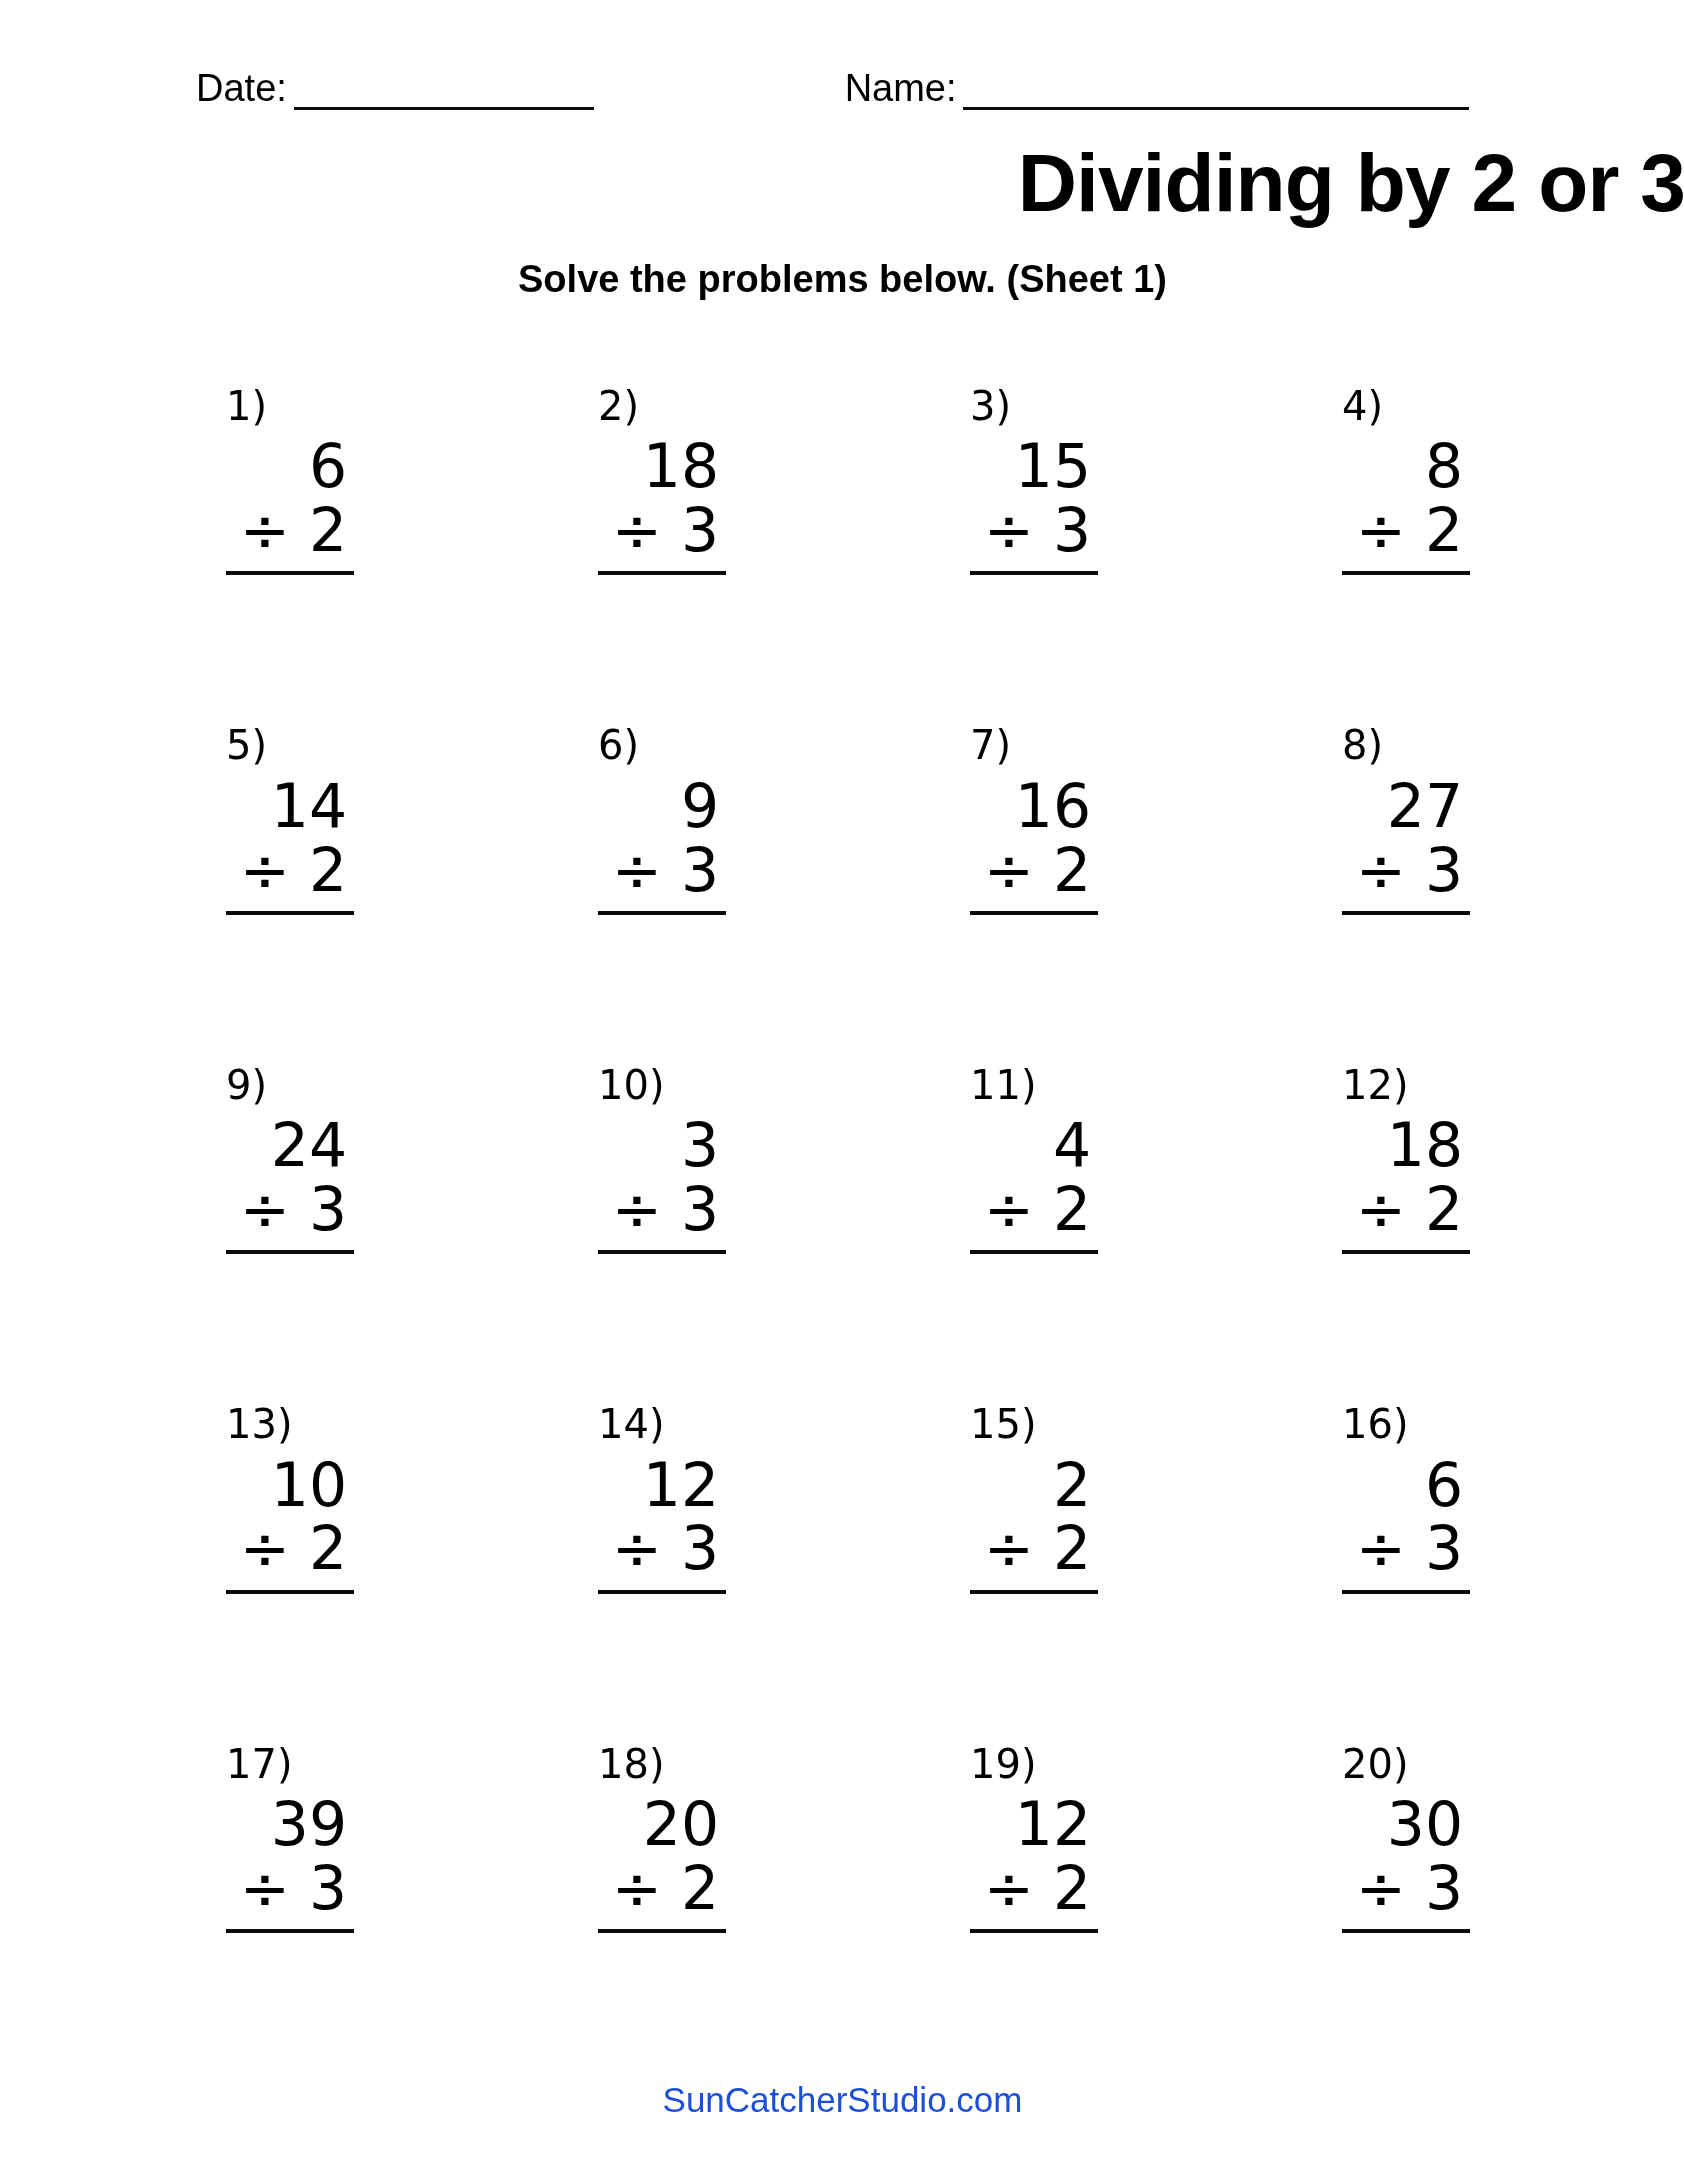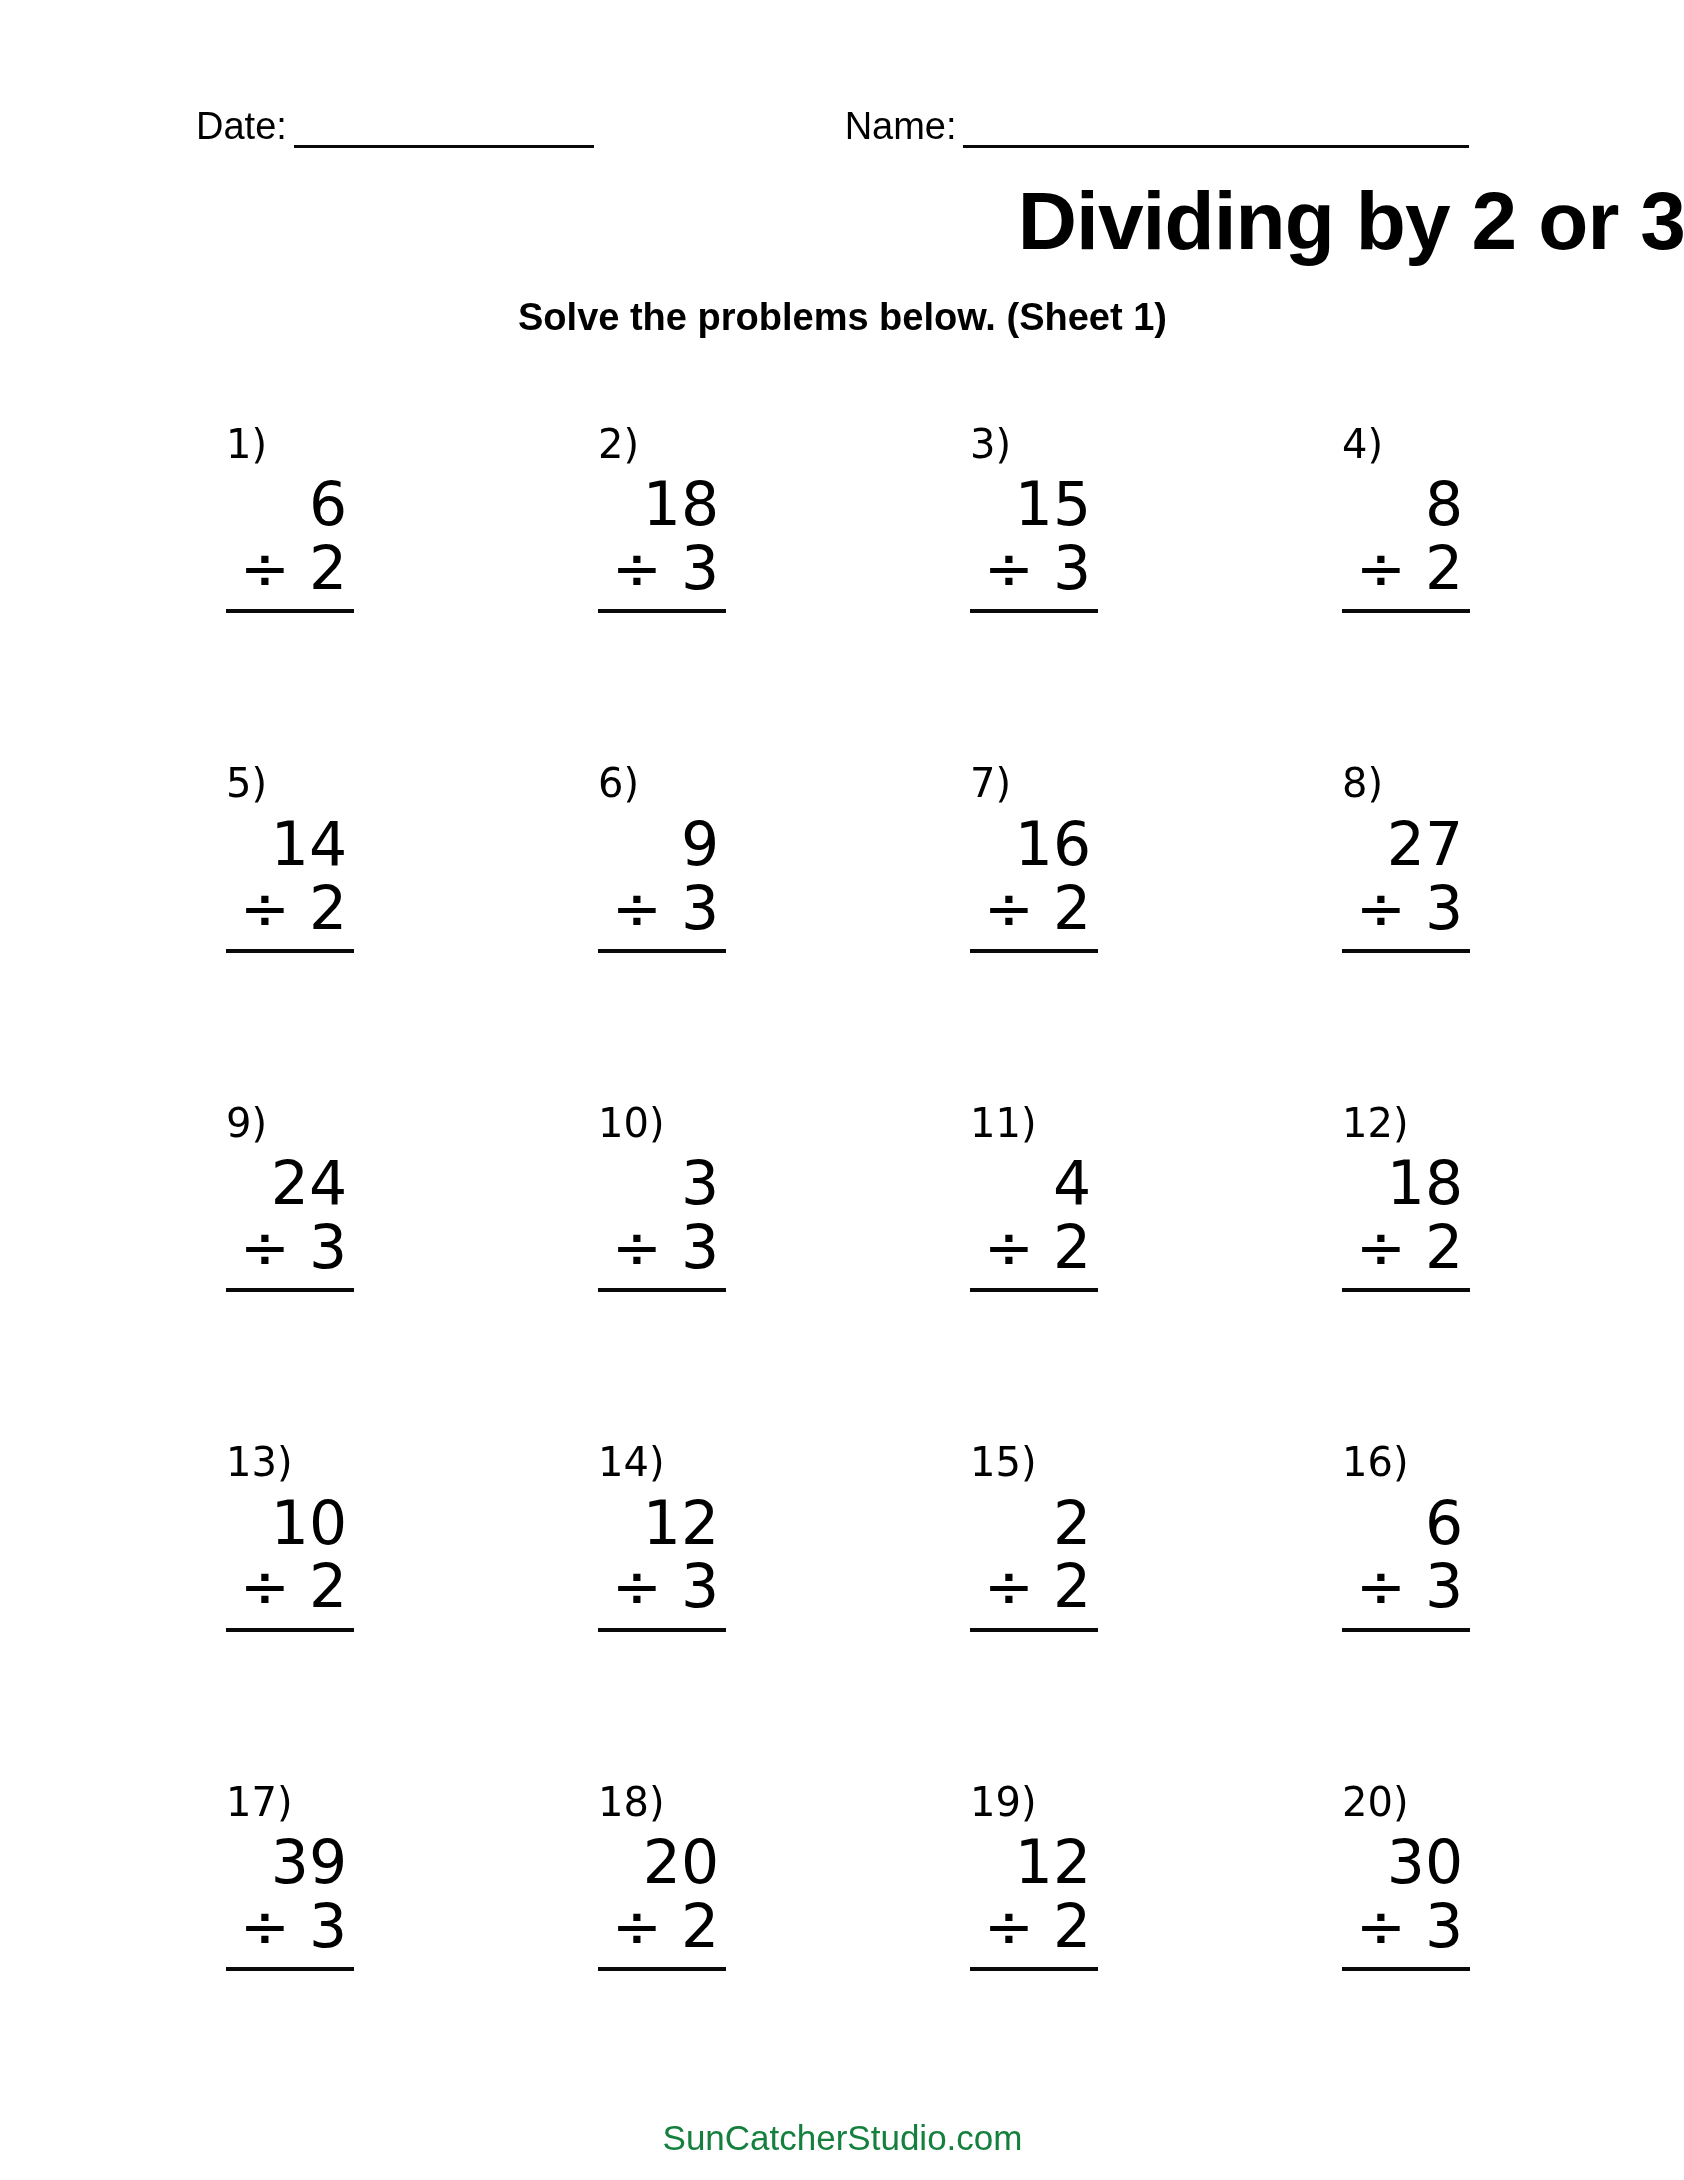--- a/index.html
+++ b/index.html
@@ -14,21 +14,21 @@
     background: #ffffff;
     color: #000000;
     font-family: "Liberation Sans", sans-serif;
     overflow: hidden;
   }
 
   
   .header {
     display: flex;
     align-items: flex-end;
-    padding: 106px 216px 0 196px;
+    padding: 68px 216px 0 196px;
   }
   .field {
     display: flex;
     align-items: flex-end;
     font-size: 38px;
     line-height: 1.1;
   }
   .field-label { white-space: nowrap; }
   .blank-line {
     display: inline-block;
@@ -359,16 +359,16 @@
       <div class="prob-dividend">30</div>
       <div class="prob-divisor-row">
         <span class="divide-sign">÷</span>
         <span class="prob-divisor">3</span>
       </div>
       <div class="answer-line"></div>
     </div>
   </div>
 </div>
 
-  <div class="footer" style="color: #15803d;">SunCatcherStudio.com</div>
+  <div class="footer" style="color: #1d4ed8;">SunCatcherStudio.com</div>
 
 </div>
 
 
 </body></html>

